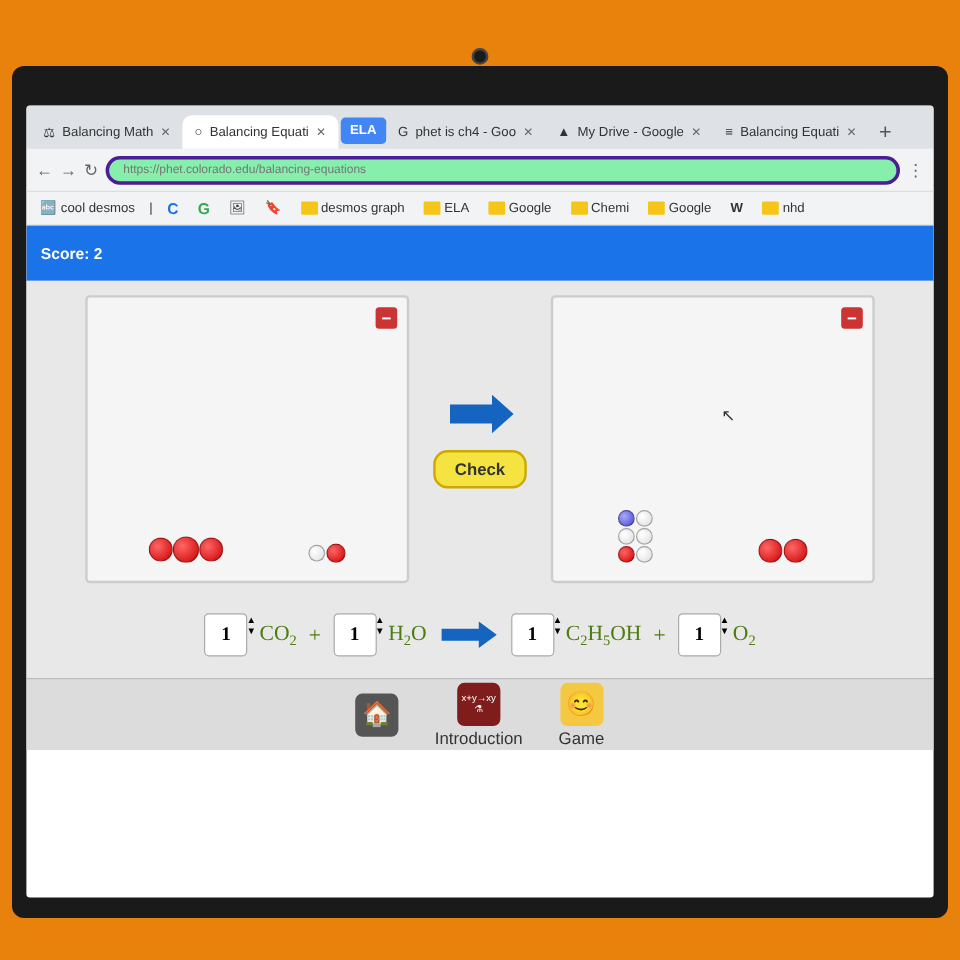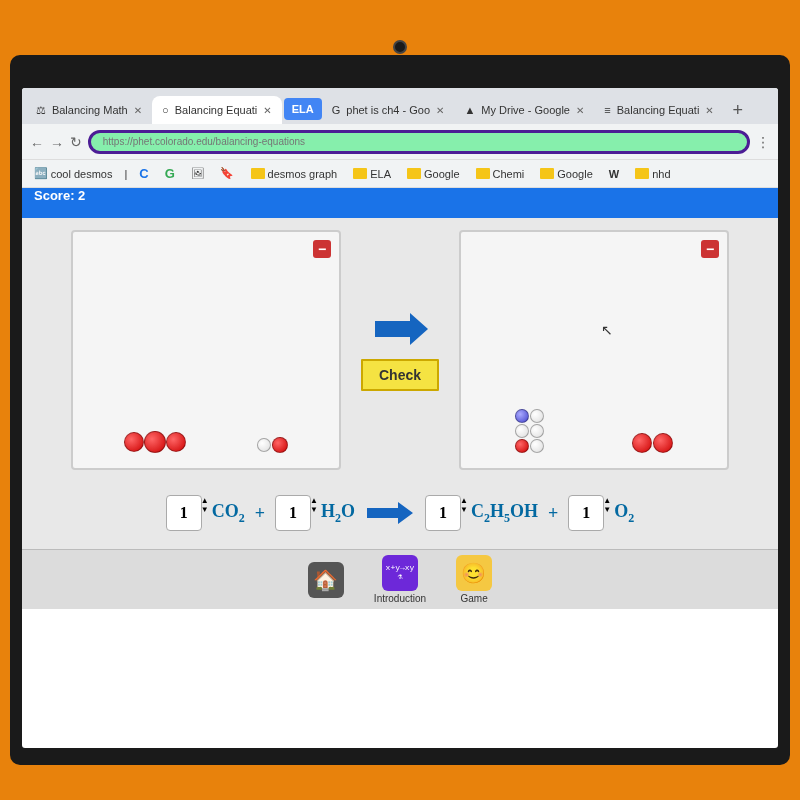--- a/index.html
+++ b/index.html
@@ -144,23 +144,23 @@
       width: 14px;
       height: 11px;
       background: #f5c518;
       border-radius: 1px;
       position: relative;
     }
 
     
     .score-bar {
       background: #1a73e8;
-      height: 30px;
-      display: flex;
-      align-items: flex-start;
+      height: 46px;
+      display: flex;
+      align-items: center;
       padding: 0 12px;
       color: white;
       font-size: 13px;
       font-weight: bold;
     }
 
     
     .main-content {
       background: #e8e8e8;
       padding: 15px;
@@ -201,21 +201,21 @@
       align-items: center;
       justify-content: center;
       font-size: 14px;
       font-weight: bold;
       cursor: pointer;
     }
 
     .check-btn {
       background: #f5e342;
       border: 2px solid #cca800;
-      border-radius: 1px;
+      border-radius: 12px;
       padding: 6px 16px;
       font-size: 14px;
       font-weight: bold;
       cursor: pointer;
       color: #333;
     }
 
     
     .molecules-container {
       position: absolute;
@@ -267,22 +267,22 @@
       display: flex;
       align-items: center;
       justify-content: center;
       font-size: 16px;
       font-weight: bold;
       position: relative;
     }
 
     .formula-text {
       font-size: 18px;
-      font-weight: bold;
-      color: #0369a1;
+      font-weight: normal;
+      color: #4d7c0f;
     }
 
     .sub {
       font-size: 12px;
       vertical-align: sub;
     }
 
     
     .taskbar {
       background: #dcdcdc;
@@ -310,21 +310,21 @@
       align-items: center;
       justify-content: center;
       font-size: 20px;
     }
 
     .taskbar-icon.home { background: #555; color: white; }
     .taskbar-icon.intro { background: #3333cc; color: white; font-size: 10px; text-align: center; }
     .taskbar-icon.game { background: #f5c842; color: #333; }
 
     .taskbar-label {
-      font-size: 10px;
+      font-size: 14px;
       color: #333;
     }
   </style>
 </head>
 <body>
 
 <div style="position:absolute;top:0;left:0;right:0;height:120px;background:#e8820c;z-index:0;"></div>
 <div style="position:absolute;bottom:0;left:0;right:0;height:80px;background:#e8820c;z-index:0;"></div>
 
 <div style="position:absolute;top:55px;left:10px;right:10px;bottom:35px;background:#1a1a1a;border-radius:10px;z-index:1;"></div>
@@ -522,21 +522,21 @@
       <span class="formula-text">O<sub class="sub">2</sub></span>
     </div>
 
   </div>
 
   <div class="taskbar">
     <div class="taskbar-item">
       <div class="taskbar-icon home">🏠</div>
     </div>
     <div class="taskbar-item">
-      <div class="taskbar-icon intro" style="font-size:9px;padding:2px;background:#6d28d9;font-family:Liberation Mono, monospace;">
+      <div class="taskbar-icon intro" style="font-size:9px;padding:2px;background:#7f1d1d;">
         <span style="font-size:8px;line-height:1.1;text-align:center;">x+y→xy<br>⚗</span>
       </div>
       <span class="taskbar-label">Introduction</span>
     </div>
     <div class="taskbar-item">
       <div class="taskbar-icon game">😊</div>
       <span class="taskbar-label">Game</span>
     </div>
   </div>
 

